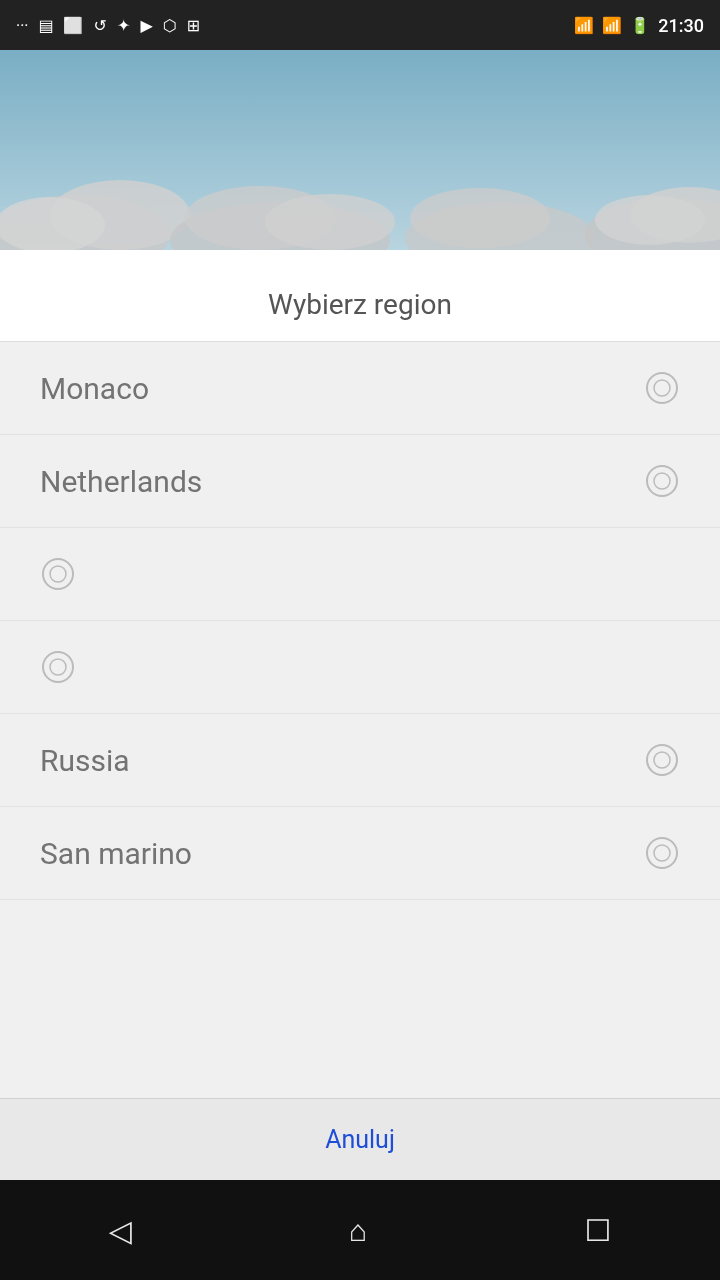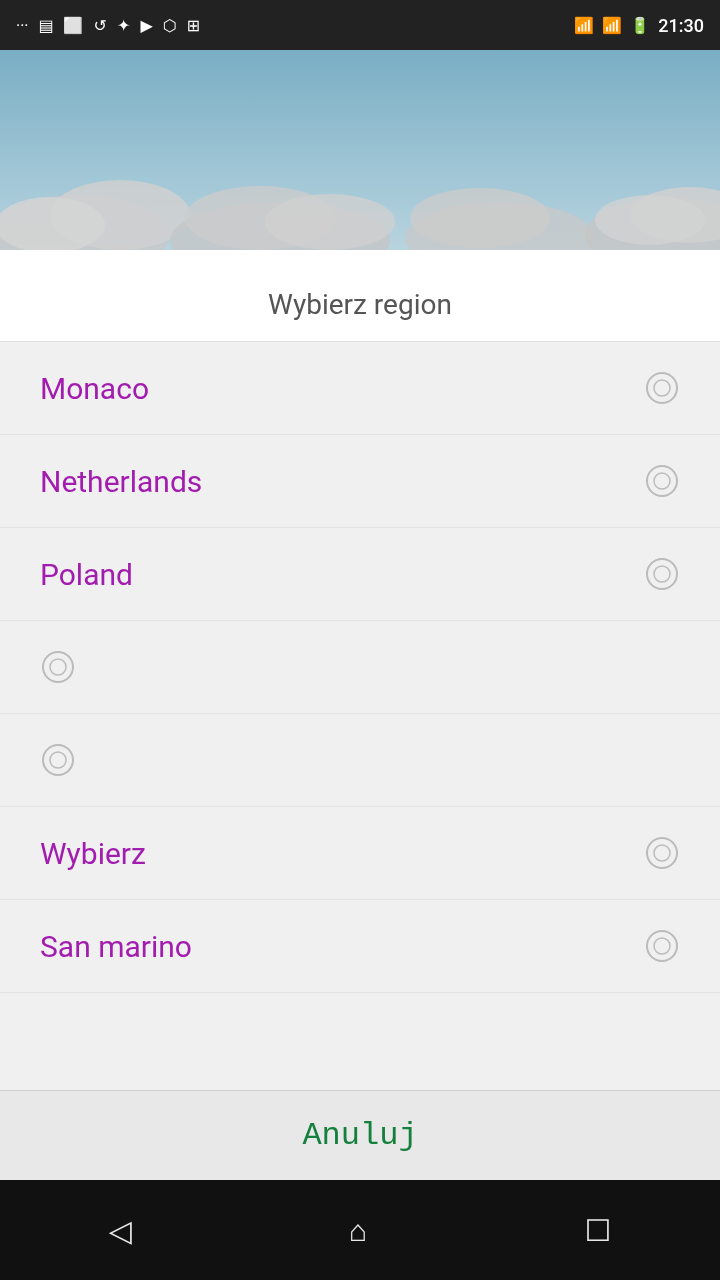--- a/index.html
+++ b/index.html
@@ -79,39 +79,38 @@
       display: flex;
       align-items: center;
       justify-content: space-between;
       padding: 28px 40px;
       background: #f0f0f0;
       border-bottom: 1px solid #e2e2e2;
       cursor: pointer;
     }
     .list-item-label {
       font-size: 30px;
-      color: #a21caf;
+      color: #737373;
       font-weight: 400;
     }
 
     
     .cancel-bar {
       width: 100%;
       background: #e8e8e8;
       padding: 26px 20px;
       text-align: center;
       border-top: 1px solid #d0d0d0;
       cursor: pointer;
       flex-shrink: 0;
     }
     .cancel-label {
-      font-size: 32px;
-      color: #15803d;
+      font-size: 25px;
+      color: #1d4ed8;
       font-weight: 400;
-      font-family: Liberation Mono, monospace;
     }
 
     
     .nav-bar {
       width: 100%;
       height: 100px;
       background: #111;
       display: flex;
       align-items: center;
       justify-content: space-around;
@@ -179,40 +178,33 @@
     </svg>
     </div>
     <div class="list-item">
       <span class="list-item-label">Netherlands</span>
       <svg width="36" height="36" viewBox="0 0 36 36">
       <circle cx="18" cy="18" r="15" fill="none" stroke="#bbb" stroke-width="2"></circle>
       <circle cx="18" cy="18" r="8" fill="none" stroke="#bbb" stroke-width="1.5"></circle>
     </svg>
     </div>
     <div class="list-item">
-      <span class="list-item-label">Poland</span>
-      <svg width="36" height="36" viewBox="0 0 36 36">
-      <circle cx="18" cy="18" r="15" fill="none" stroke="#bbb" stroke-width="2"></circle>
-      <circle cx="18" cy="18" r="8" fill="none" stroke="#bbb" stroke-width="1.5"></circle>
-    </svg>
-    </div>
-    <div class="list-item">
-      <svg width="36" height="36" viewBox="0 0 36 36">
-      <circle cx="18" cy="18" r="15" fill="none" stroke="#bbb" stroke-width="2"></circle>
-      <circle cx="18" cy="18" r="8" fill="none" stroke="#bbb" stroke-width="1.5"></circle>
-    </svg>
-    </div>
-    <div class="list-item">
-      <svg width="36" height="36" viewBox="0 0 36 36">
-      <circle cx="18" cy="18" r="15" fill="none" stroke="#bbb" stroke-width="2"></circle>
-      <circle cx="18" cy="18" r="8" fill="none" stroke="#bbb" stroke-width="1.5"></circle>
-    </svg>
-    </div>
-    <div class="list-item">
-      <span class="list-item-label">Wybierz</span>
+      <svg width="36" height="36" viewBox="0 0 36 36">
+      <circle cx="18" cy="18" r="15" fill="none" stroke="#bbb" stroke-width="2"></circle>
+      <circle cx="18" cy="18" r="8" fill="none" stroke="#bbb" stroke-width="1.5"></circle>
+    </svg>
+    </div>
+    <div class="list-item">
+      <svg width="36" height="36" viewBox="0 0 36 36">
+      <circle cx="18" cy="18" r="15" fill="none" stroke="#bbb" stroke-width="2"></circle>
+      <circle cx="18" cy="18" r="8" fill="none" stroke="#bbb" stroke-width="1.5"></circle>
+    </svg>
+    </div>
+    <div class="list-item">
+      <span class="list-item-label">Russia</span>
       <svg width="36" height="36" viewBox="0 0 36 36">
       <circle cx="18" cy="18" r="15" fill="none" stroke="#bbb" stroke-width="2"></circle>
       <circle cx="18" cy="18" r="8" fill="none" stroke="#bbb" stroke-width="1.5"></circle>
     </svg>
     </div>
     <div class="list-item">
       <span class="list-item-label">San marino</span>
       <svg width="36" height="36" viewBox="0 0 36 36">
       <circle cx="18" cy="18" r="15" fill="none" stroke="#bbb" stroke-width="2"></circle>
       <circle cx="18" cy="18" r="8" fill="none" stroke="#bbb" stroke-width="1.5"></circle>

